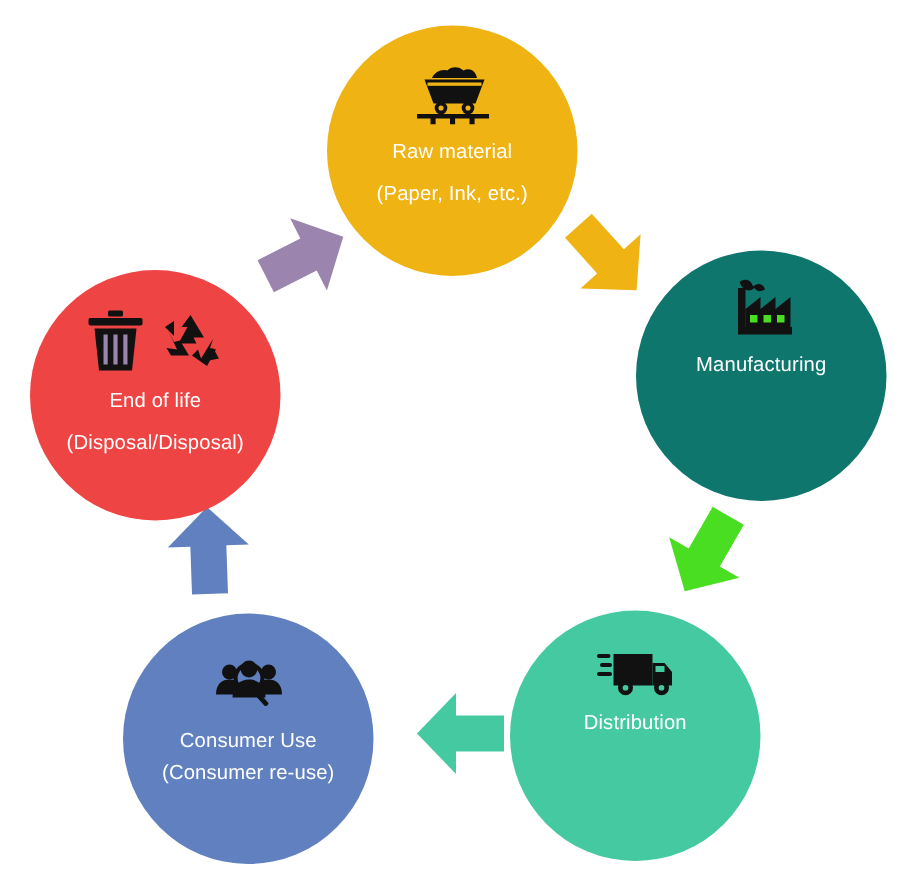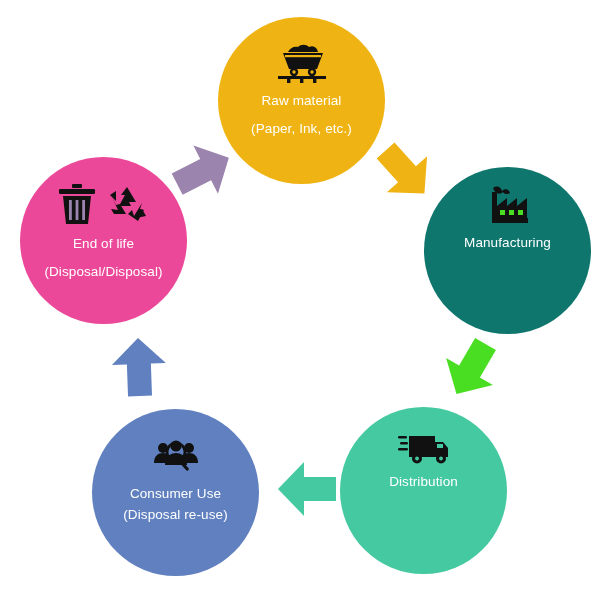--- a/index.html
+++ b/index.html
@@ -136,40 +136,40 @@
           <circle cx="20" cy="27.5" r="5"></circle>
           <circle cx="44" cy="27.5" r="5"></circle>
           <circle cx="20" cy="27.5" r="1.9" fill="#45C9A0"></circle>
           <circle cx="44" cy="27.5" r="1.9" fill="#45C9A0"></circle>
         </g>
       </svg>
     </span>
     <div class="node-label" style="margin-top:7px;">Distribution</div>
   </div>
 
-  <div class="node" style="left:92px; top:409px; width:167px; height:167px; background:#6080C0; padding-top:30px;">
+  <div class="node" style="left:82px; top:409px; width:167px; height:167px; background:#6080C0; padding-top:30px;">
     <span class="node-icon">
       <svg width="44" height="34" viewBox="0 0 44 34">
         <g fill="#111111">
           <circle cx="9" cy="9" r="5"></circle>
           <path d="M0 24 C0 17 4 14 9 14 C14 14 18 17 18 24 Z"></path>
           <circle cx="35" cy="9" r="5"></circle>
           <path d="M26 24 C26 17 30 14 35 14 C40 14 44 17 44 24 Z"></path>
           <circle cx="22" cy="7" r="5.6"></circle>
           <path d="M11 26 C11 18 16 14 22 14 C28 14 33 18 33 26 Z"></path>
           <circle cx="22" cy="13" r="9" fill="none" stroke="#111111" stroke-width="2.8"></circle>
           <rect x="28" y="20" width="3.2" height="13" rx="1.6" transform="rotate(-42 29.6 26)"></rect>
         </g>
       </svg>
     </span>
     <div class="node-label" style="margin-top:11px;">Consumer Use</div>
-    <div class="node-sub" style="margin-top:2px;">(Disposal re-use)</div>
+    <div class="node-sub" style="margin-top:2px;">(Consumer re-use)</div>
   </div>
 
-  <div class="node" style="left:20px; top:157px; width:167px; height:167px; background:#ec4899; padding-top:26px;">
+  <div class="node" style="left:20px; top:180px; width:167px; height:167px; background:#ef4444; padding-top:26px;">
     <span class="node-icon">
       <svg width="92" height="42" viewBox="0 0 92 42">
         <g fill="#111111">
           <rect x="14" y="1" width="10" height="4" rx="1"></rect>
           <rect x="1" y="6" width="36" height="5" rx="1.2"></rect>
           <path d="M5 13 L33 13 L30 41 L8 41 Z"></path>
           <rect x="11" y="17" width="2.8" height="20" fill="#9B84AD"></rect>
           <rect x="17.6" y="17" width="2.8" height="20" fill="#9B84AD"></rect>
           <rect x="24.2" y="17" width="2.8" height="20" fill="#9B84AD"></rect>
           <path d="M69 4 L78 19 L71 19 L73 23 L61 23 L67 12 L63 12 Z"></path>

